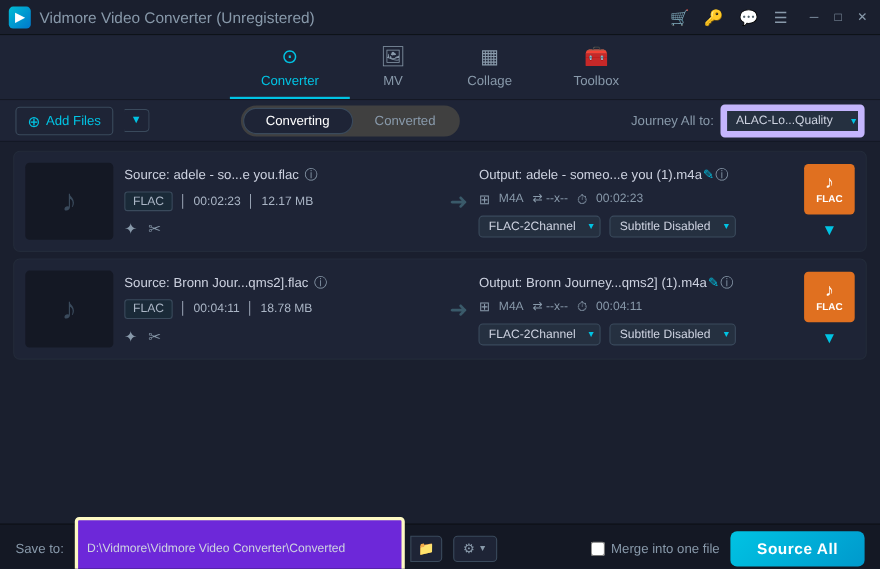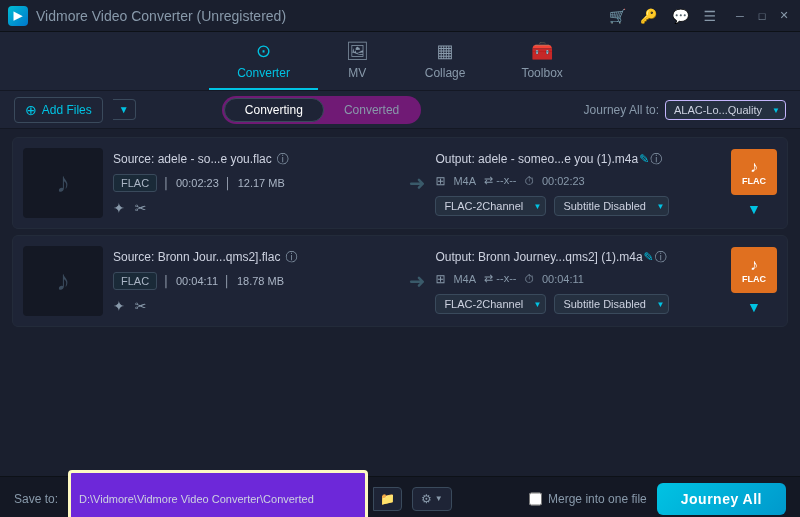--- a/index.html
+++ b/index.html
@@ -99,21 +99,21 @@
       border-left: none;
       border-radius: 0 4px 4px 0;
       color: #00c3e3;
       padding: 4px 6px;
       cursor: pointer;
       font-size: 10px;
     }
     .tab-toggle {
       margin: 0 auto;
       display: flex;
-      background: #701a75;
+      background: #404040;
       border-radius: 16px;
       padding: 2px;
     }
     .tab-toggle-btn {
       padding: 4px 20px;
       border-radius: 14px;
       cursor: pointer;
       font-size: 12px;
       color: #8899aa;
       border: none;
@@ -124,21 +124,21 @@
       color: #fff;
       border: 1px solid #3a4a5c;
     }
     .convert-all-to {
       display: flex; align-items: center; gap: 6px;
       font-size: 12px; color: #8899aa;
       margin-left: auto;
     }
     .convert-all-select {
       background: #253040;
-      border: 1px solid #c4b5fd;
+      border: 6px solid #c4b5fd;
       border-radius: 4px;
       color: #cdd2e0;
       padding: 3px 22px 3px 8px;
       font-size: 11px;
       cursor: pointer;
       appearance: none;
       -webkit-appearance: none;
       position: relative;
     }
     .select-wrapper {
@@ -525,14 +525,14 @@
   <div class="save-to-settings">
     <span>⚙</span>
     <span style="font-size:8px;">▼</span>
   </div>
 
   <label class="merge-checkbox">
     <input type="checkbox" style="">
     <span>Merge into one file</span>
   </label>
 
-  <button class="convert-all-btn">Journey All</button>
+  <button class="convert-all-btn">Source All</button>
 </div>
 
 </body></html>

